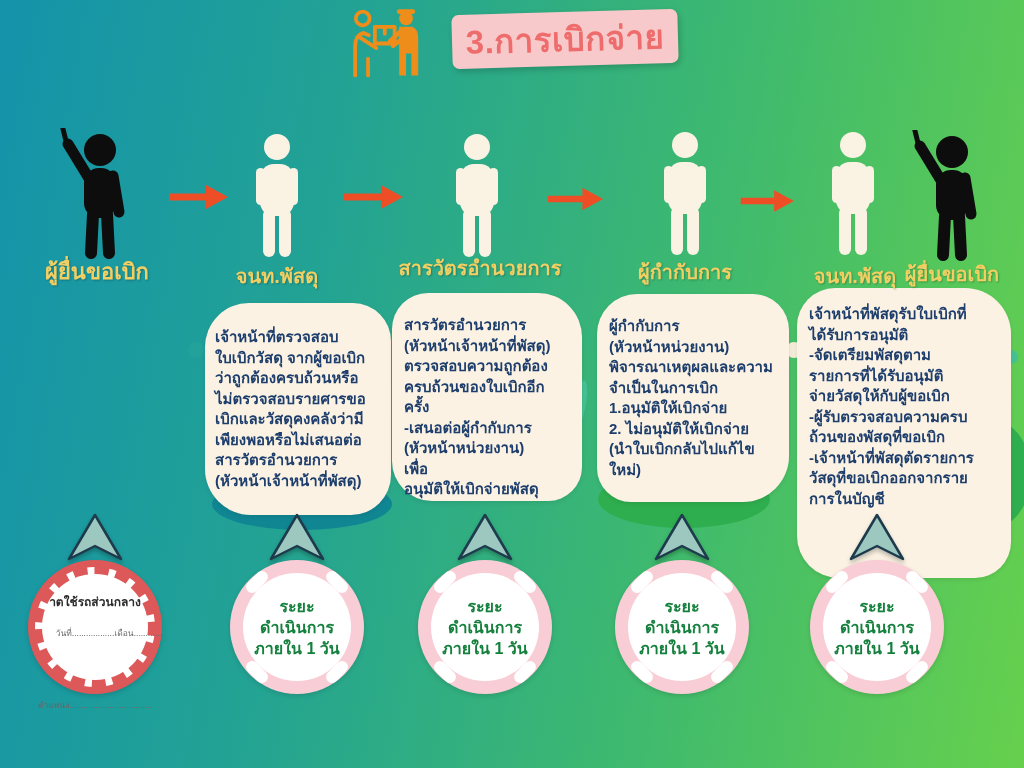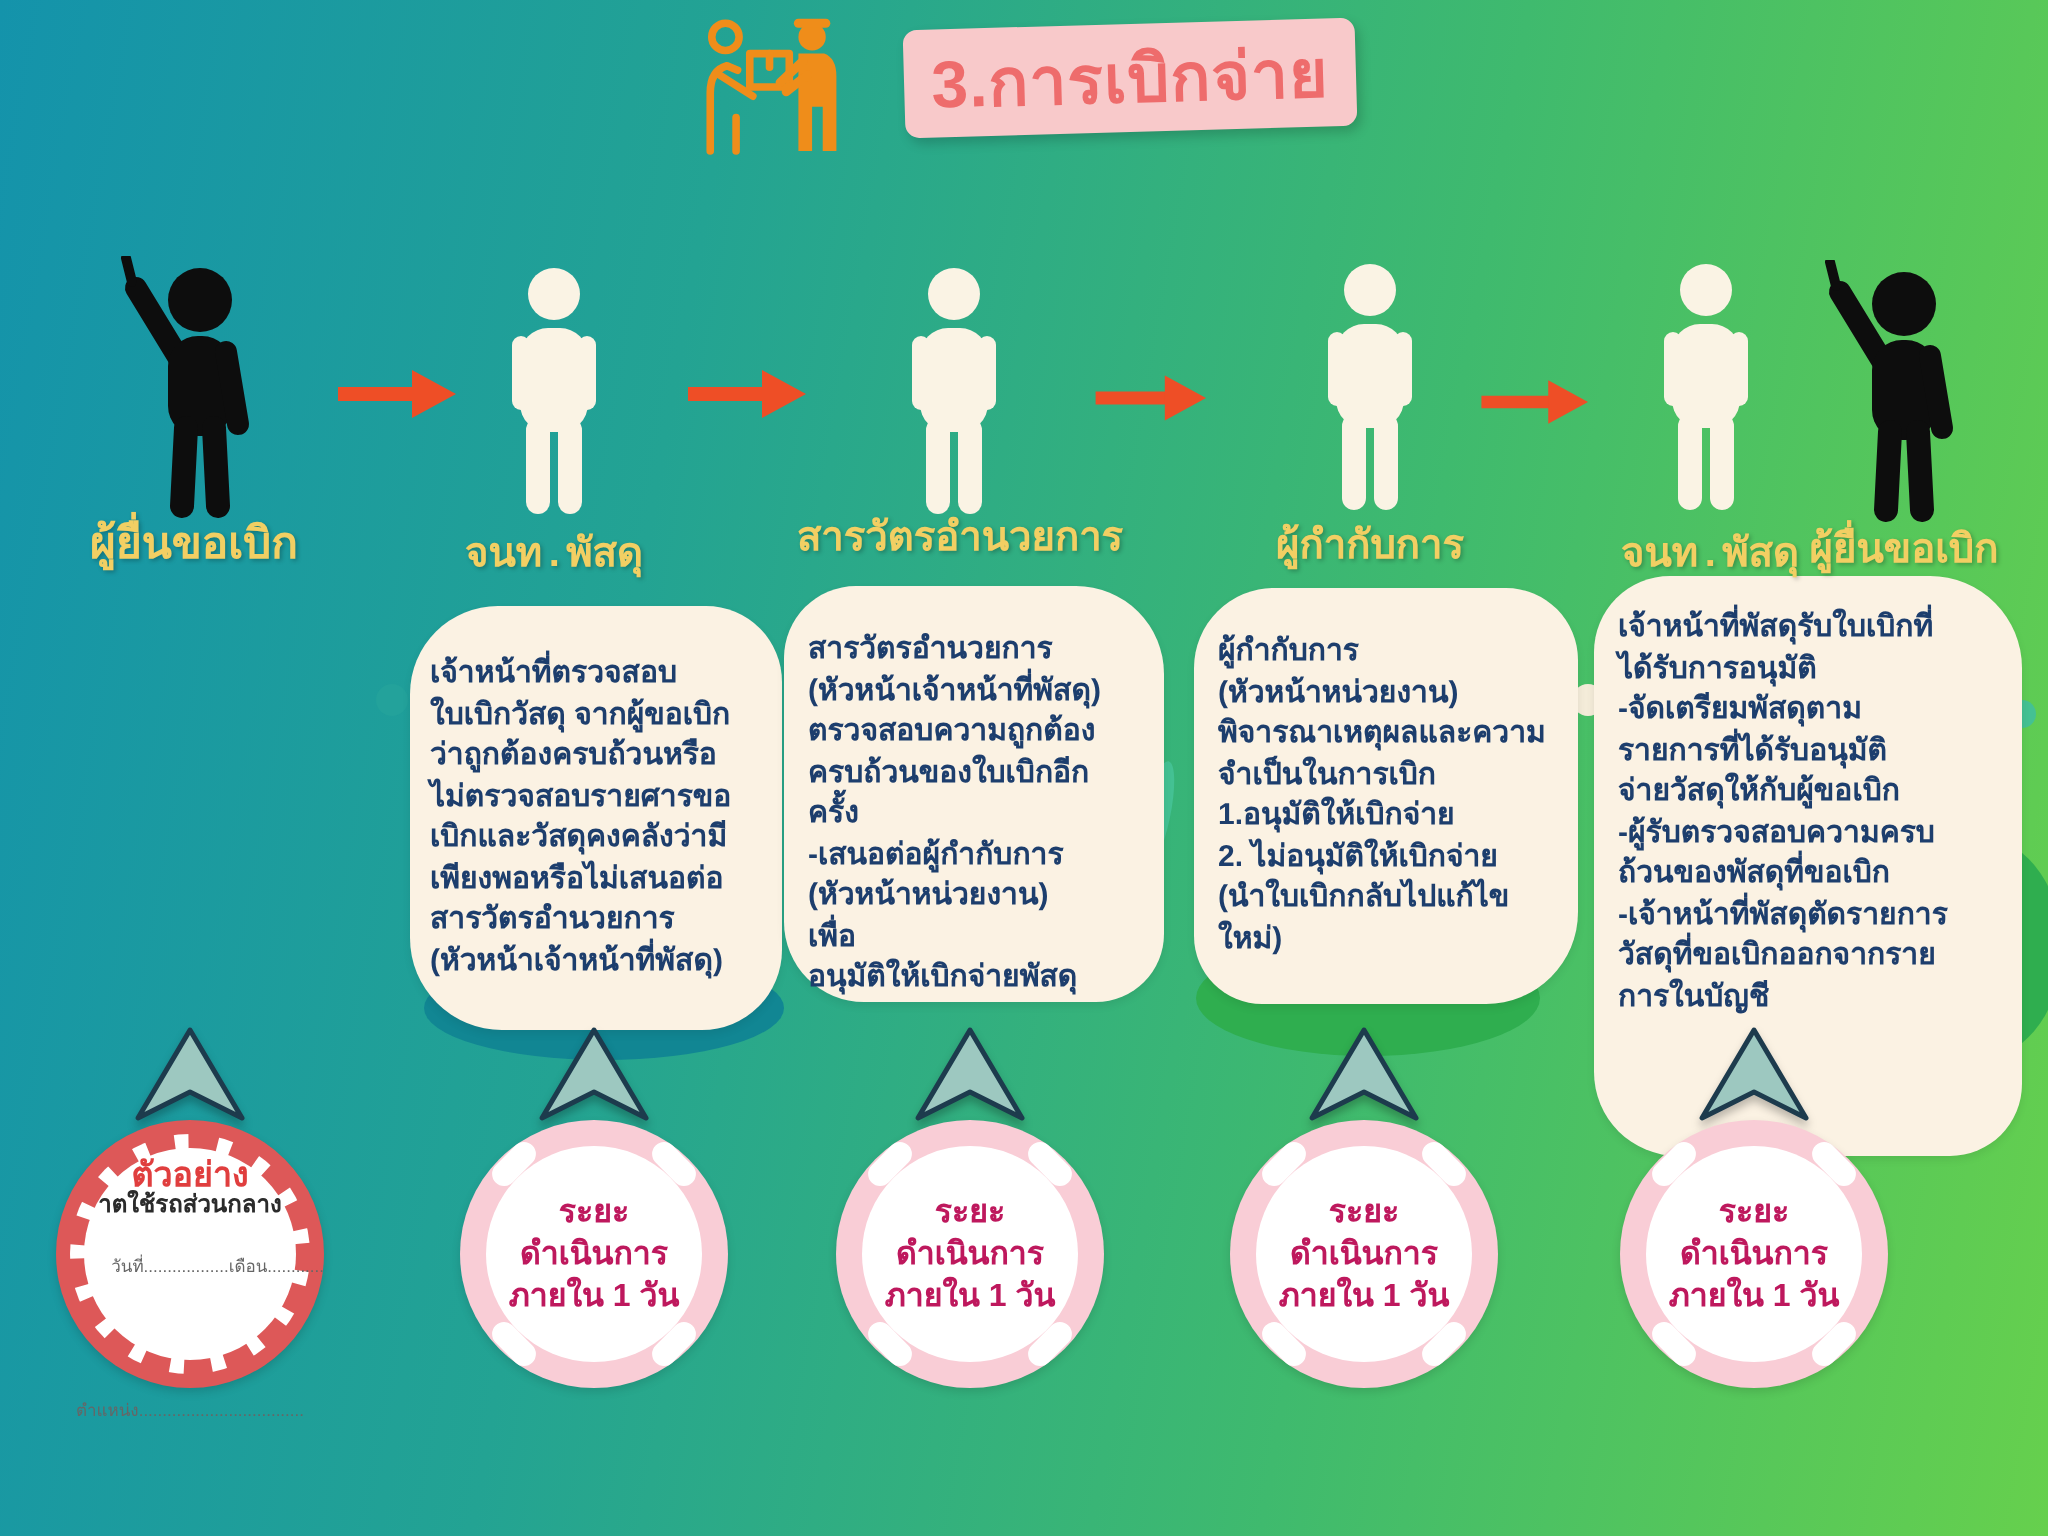--- a/index.html
+++ b/index.html
@@ -16,21 +16,20 @@
     display:flex;align-items:center;justify-content:center;z-index:4;
   }
   .title-badge span{color:#ee6c6c;font-size:33px;font-weight:bold;letter-spacing:.5px;}
   .header-icon{position:absolute;left:346px;top:4px;z-index:4;}
   
   .figure{position:absolute;z-index:2;}
   .actor-label{
     position:absolute;transform:translateX(-50%);z-index:3;
     color:#f2cf63;font-weight:bold;font-size:20px;white-space:nowrap;
     text-shadow:1px 1px 2px rgba(0,0,0,0.25);
-    font-family:Liberation Mono, monospace;
   }
   .arrow{position:absolute;z-index:2;}
   
   .bubble{
     position:absolute;background:#fbf2e3;z-index:2;
     box-shadow:0 2px 4px rgba(0,0,0,0.08);
   }
   .bubble-text{
     color:#1d3e6d;font-weight:bold;font-size:15px;line-height:20.5px;
     white-space:pre-line;
@@ -48,21 +47,21 @@
     background:#f9cdd6;z-index:2;box-shadow:0 2px 5px rgba(0,0,0,0.12);
   }
   .duration-inner{position:absolute;left:13px;top:13px;width:108px;height:108px;border-radius:50%;background:#ffffff;}
   .duration-tab{position:absolute;width:26px;height:12px;background:#ffffff;border-radius:6px;}
   .tab-tl{left:14px;top:16px;transform:rotate(-45deg);}
   .tab-tr{left:94px;top:16px;transform:rotate(45deg);}
   .tab-bl{left:14px;top:106px;transform:rotate(45deg);}
   .tab-br{left:94px;top:106px;transform:rotate(-45deg);}
   .duration-text{
     position:absolute;inset:0;display:flex;align-items:center;justify-content:center;
-    text-align:center;color:#be185d;font-weight:bold;font-size:16px;line-height:21px;
+    text-align:center;color:#15803d;font-weight:bold;font-size:16px;line-height:21px;
     white-space:pre-line;
   }
   
   .sample-seal{
     position:absolute;left:28px;top:560px;width:134px;height:134px;border-radius:50%;
     background:#dd5858;z-index:2;box-shadow:0 2px 5px rgba(0,0,0,0.15);
   }
   .seal-burst{position:absolute;left:7px;top:7px;width:106px;height:106px;border-radius:50%;
     background:#ffffff;border:7px dashed #dd5858;}
   .seal-watermark{position:absolute;top:13px;left:0;width:100%;text-align:center;
@@ -283,21 +282,20 @@
       </svg>
   </div>
   <div class="chevron" style="left:848px;top:512px;">
     <svg width="58" height="52" viewBox="0 0 58 52">
         <path d="M29 3 L55 47 L29 34 L3 47 Z" fill="#9dc8c0" stroke="#1d3b4d" stroke-width="2.5" stroke-linejoin="round"></path>
       </svg>
   </div>
 
   <div class="sample-seal">
     <div class="seal-burst"></div>
-    <div class="seal-watermark">ตัวอย่าง</div>
     <div class="seal-form-title">าตใช้รถส่วนกลาง</div>
     <div class="seal-field f1">วันที่..................เดือน............</div>
     <div class="seal-field f2">ตำแหน่ง...................................</div>
   </div>
 
   <div class="duration-circle" style="left:230px;top:560px;">
     <div class="duration-inner"></div>
     <div class="duration-tab tab-tl"></div>
       <div class="duration-tab tab-tr"></div>
     <div class="duration-tab tab-bl"></div>

